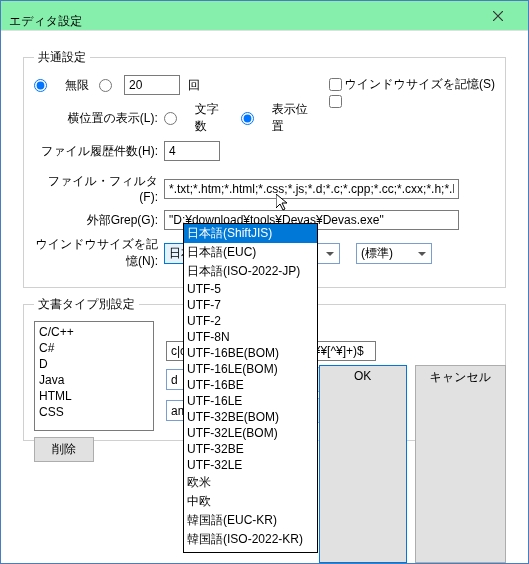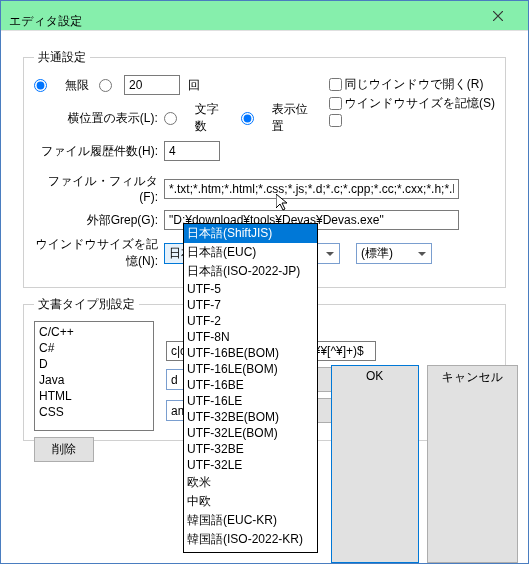--- a/index.html
+++ b/index.html
@@ -22,21 +22,21 @@
 .check-col label { display: flex; align-items: center; white-space: nowrap; }
 .small-input { width: 56px; }
 .wide-input { width: 295px; }
 .combo { border: 1px solid #7a9ecf; background: #fff; height: 21px; padding: 0 18px 0 4px; position: relative; display: inline-flex; align-items: center; cursor: pointer; }
 .combo::after { content: ""; position: absolute; right: 5px; top: 8px; border: 4px solid transparent; border-top-color: #555; }
 .combo.sel { background: #e5f1fb; border-color: #0078d7; }
 .listbox { border: 1px solid #7a7a7a; background: #fff; padding: 2px; width: 120px; height: 110px; overflow: hidden; }
 .listbox div { padding: 1px 2px; }
 .btn { border: 1px solid #adadad; background: #e1e1e1; padding: 3px 14px; cursor: pointer; min-width: 60px; text-align: center; }
 .btn.primary { border-color: #0078d7; }
-.footer-btns { position: absolute; right: 10px; bottom: 0; top: 364px; display: flex; gap: 8px; }
+.footer-btns { position: absolute; right: 22px; bottom: 0; top: 364px; display: flex; gap: 8px; }
 .dropdown-open { position: absolute; left: 182px; top: 222px; width: 135px; border: 1px solid #000; background: #fff; z-index: 100; max-height: 330px; overflow: hidden; }
 .dropdown-open div { padding: 1px 3px; white-space: nowrap; cursor: pointer; }
 .dropdown-open div.hl { background: #0078d7; color: #fff; }
 .cursor-svg { position: absolute; left: 275px; top: 193px; z-index: 200; pointer-events: none; }
 .grp2-right { display: flex; flex-direction: column; gap: 6px; }
 .grp2-right .r { display: flex; align-items: center; gap: 6px; }
 </style>
 </head>
 <body>
 
@@ -78,24 +78,20 @@
                 <input type="radio" checked="" style="">
                 <span>表示位置</span>
               </label>
           </div>
           <div class="row">
             <div class="label-col">ファイル履歴件数(H):</div>
             <input type="text" class="small-input" value="4" style="">
           </div>
         </div>
         <div class="check-col" style="padding-top:2px">
-          <label>
-              <input type="checkbox" style="">
-              <span>同じウインドウで開く(R)</span>
-            </label>
           <label>
               <input type="checkbox" style="">
               <span>ウインドウサイズを記憶(S)</span>
             </label>
           <label>
               <input type="checkbox" style="">
             </label>
         </div>
       </div>
 

